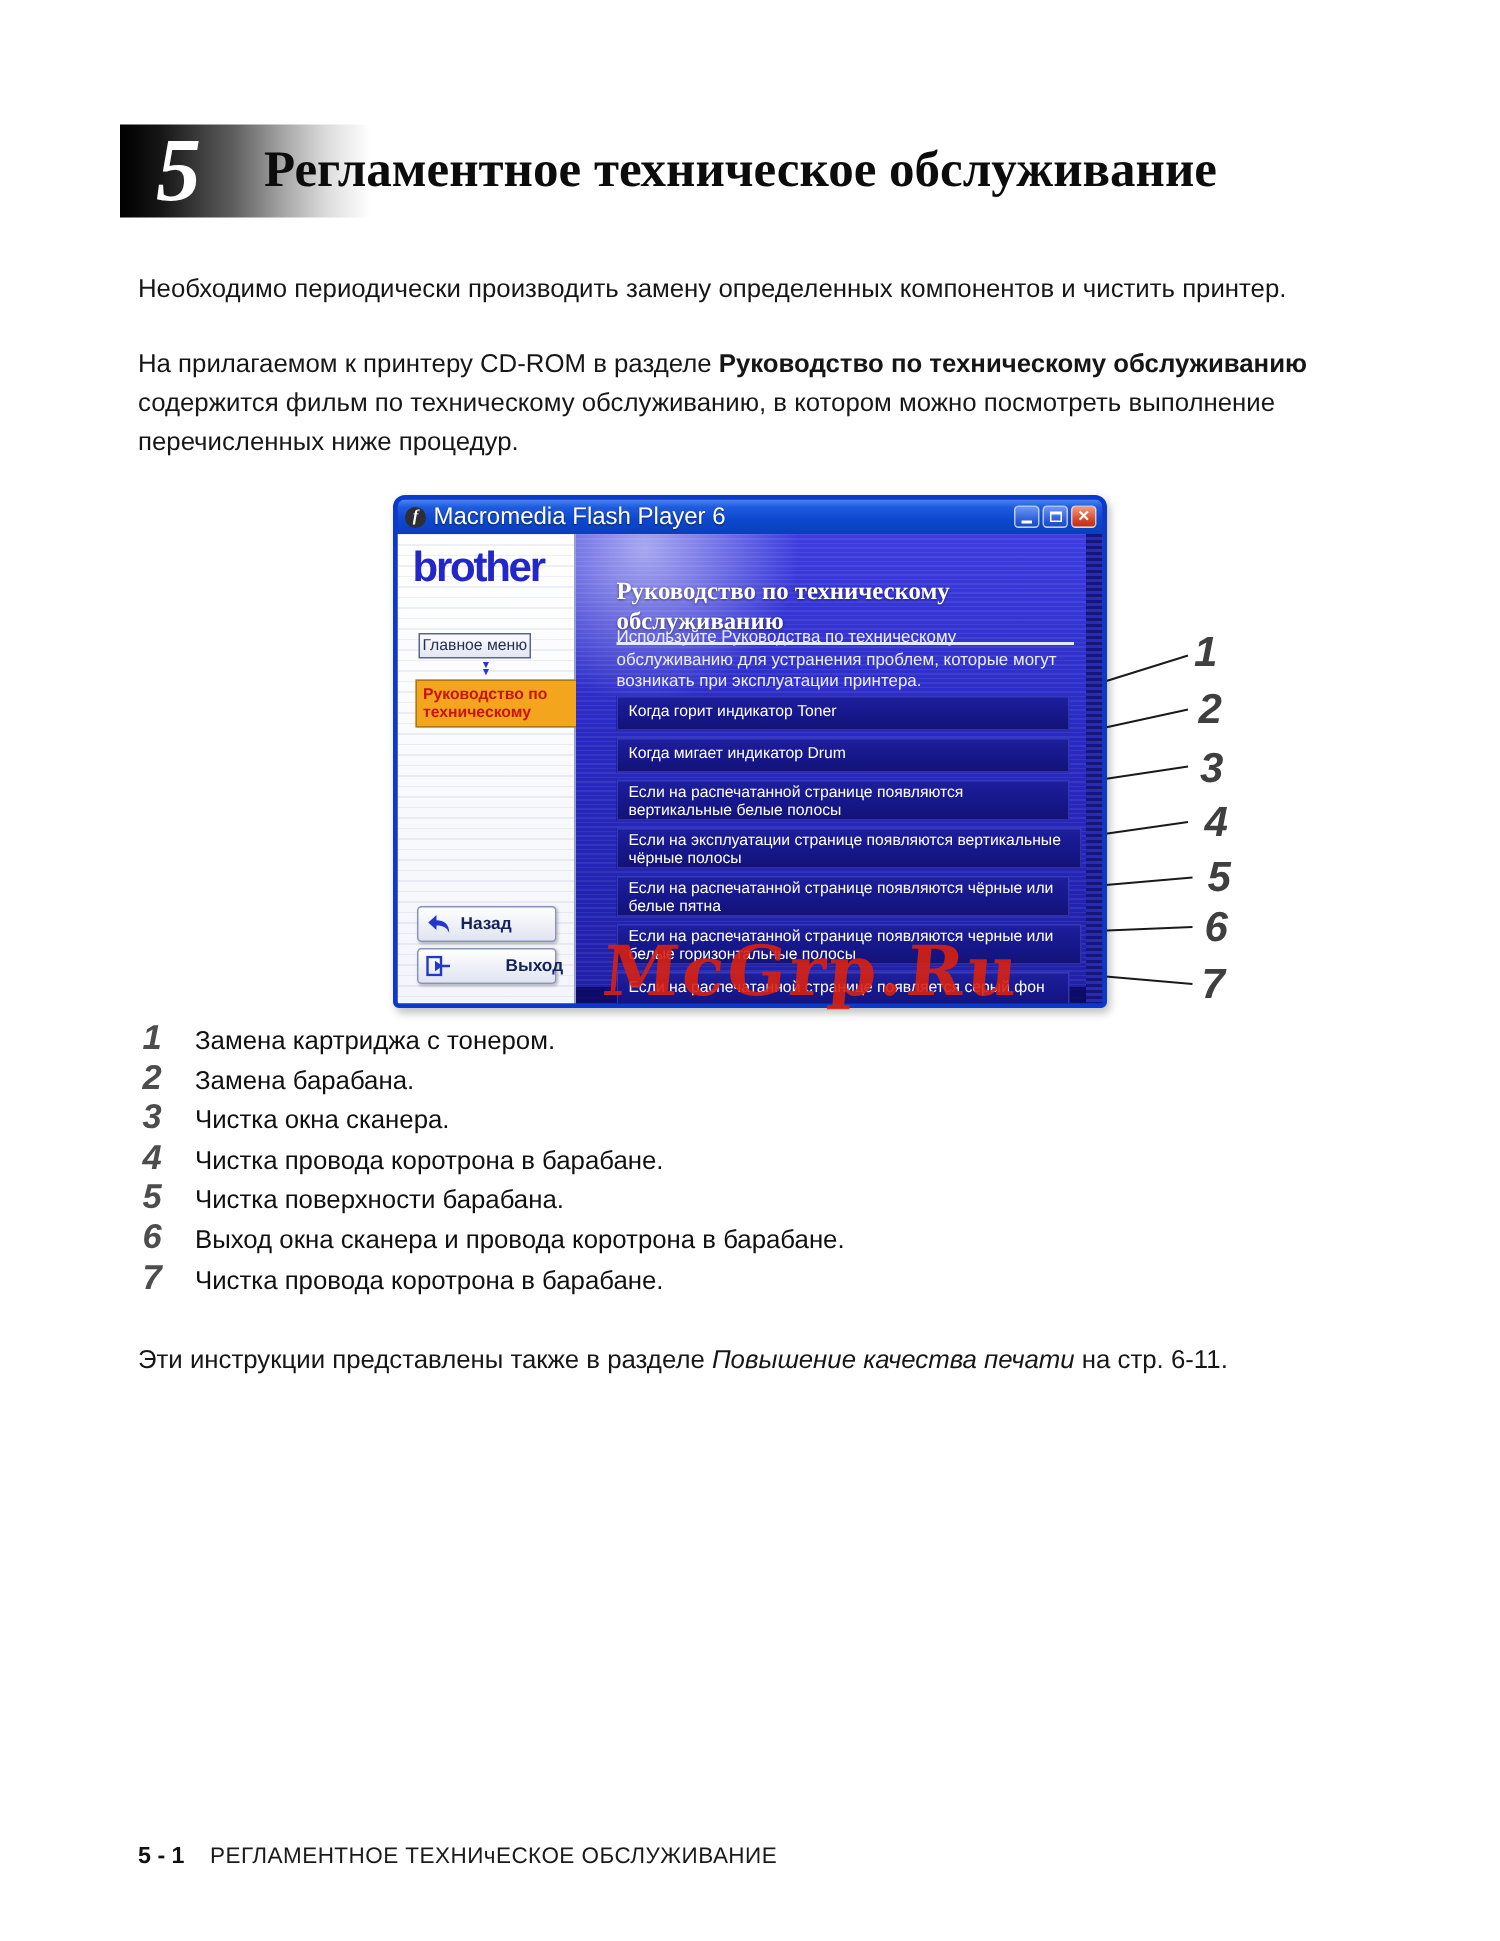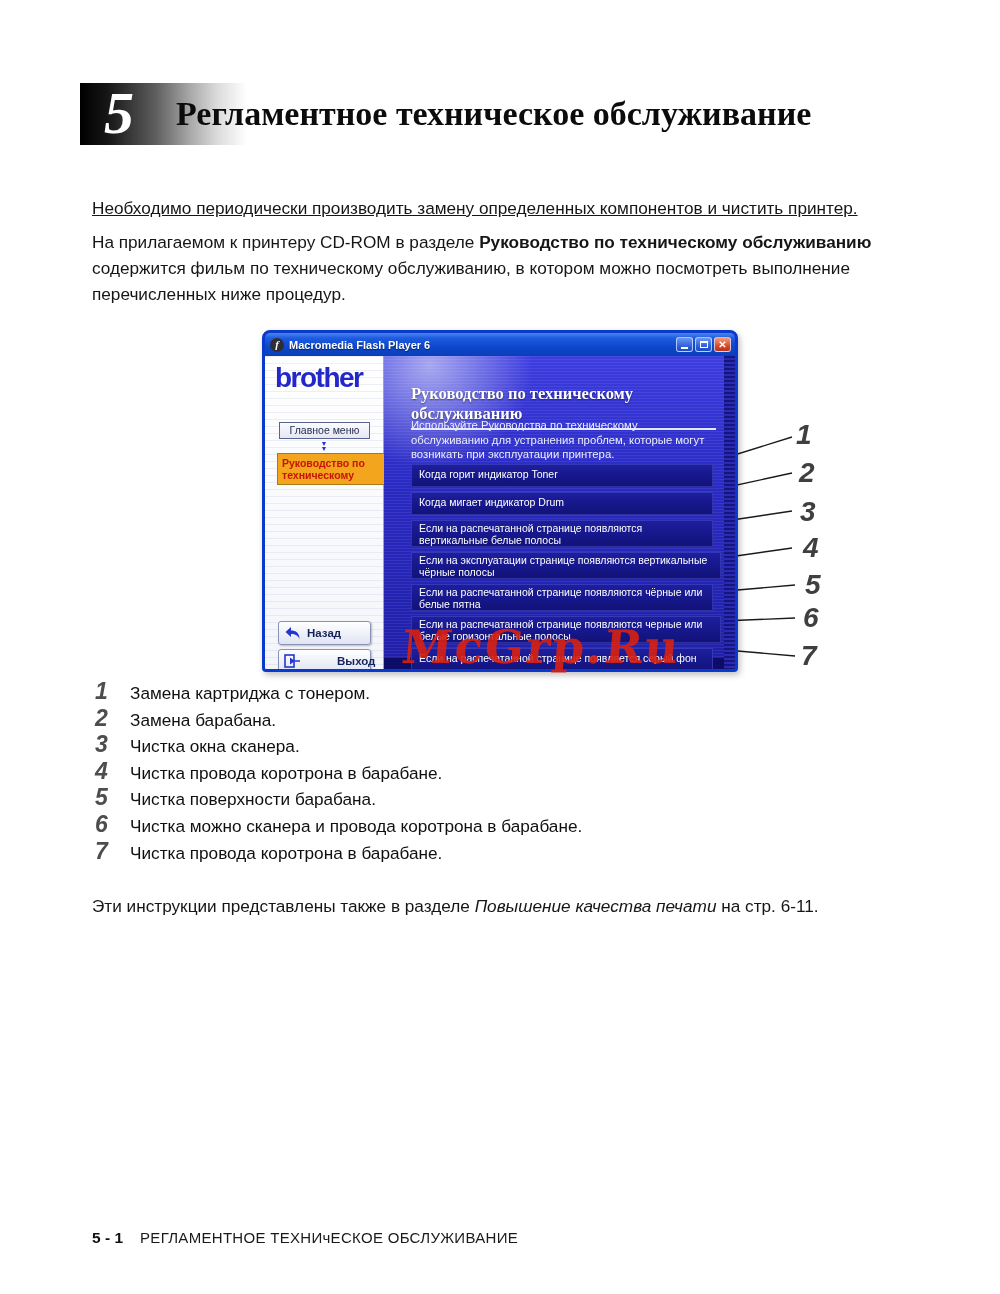--- a/index.html
+++ b/index.html
@@ -29,21 +29,21 @@
     font-family:"Liberation Serif",serif;font-style:italic;font-weight:700;
     font-size:60px;line-height:68px;color:#fff;
   }
   .chapter-title{
     position:absolute;left:176px;top:90px;width:700px;
     font-family:"Liberation Serif",serif;font-weight:700;font-size:34px;line-height:48px;color:#0c0c0c;
     white-space:nowrap;
   }
   
   .body-text{position:absolute;left:92px;font-size:17.2px;line-height:26px;color:#161616;}
-  .p1{top:195px;width:780px;text-decoration:underline;}
+  .p1{top:179px;width:780px;}
   .p2{top:229px;width:800px;}
   .closing{top:893px;width:820px;}
   
   .screenshot-figure{position:absolute;left:0;top:320px;width:1000px;height:372px;}
   .callout-lines{position:absolute;inset:0;width:100%;height:100%;pointer-events:none;}
   .callout-num{
     position:absolute;font-weight:700;font-style:italic;font-size:28px;color:#3f3f3f;
   }
   .c1{left:796px;top:99px;}  .c2{left:799px;top:137px;} .c3{left:800px;top:176px;}
   .c4{left:803px;top:212px;} .c5{left:805px;top:249px;} .c6{left:803px;top:282px;}
@@ -64,21 +64,21 @@
   }
   .titlebar{
     height:23px;display:flex;align-items:center;padding:0 4px 0 5px;
     background:linear-gradient(180deg,#4a86ef 0%,#1f5be0 22%,#0c47cc 60%,#0a3fba 100%);
   }
   .flash-icon{
     width:14px;height:14px;border-radius:50%;background:#2e2e34;
     color:#fff;font-family:"Liberation Serif",serif;font-style:italic;font-weight:700;
     font-size:11px;line-height:13px;text-align:center;margin-right:5px;flex:0 0 auto;
   }
-  .win-title{flex:1;font-size:11px;font-weight:700;color:#fff;text-shadow:0 1px 1px rgba(0,0,0,.55);}
+  .win-title{flex:1;font-size:16px;font-weight:400;color:#fff;text-shadow:0 1px 1px rgba(0,0,0,.55);}
   .win-btn{
     width:17px;height:15px;border-radius:3px;margin-left:2px;flex:0 0 auto;
     display:flex;align-items:center;justify-content:center;
     border:1px solid rgba(220,232,255,.75);
   }
   .btn-blue{background:linear-gradient(180deg,#6b97f4,#2a5ad8 70%,#1c49c2);}
   .btn-close{background:linear-gradient(180deg,#f29a78,var(--close-button-red,#d6462a) 65%,#b5331c);}
   .glyph-min{width:7px;height:2px;background:#fff;margin-top:7px;}
   .glyph-max{width:8px;height:7px;border:1px solid #fff;border-top-width:2px;}
   .glyph-close{font-size:10px;font-weight:700;color:#fff;line-height:13px;}
@@ -89,37 +89,37 @@
     background:
       repeating-linear-gradient(180deg,rgba(150,160,200,.16) 0 1px,rgba(255,255,255,0) 1px 7px),
       linear-gradient(180deg,#ffffff,#f4f5fb);
     border-right:1px solid #9aa2c8;
   }
   .brother-logo{
     position:absolute;left:10px;top:6px;
     font-size:28px;font-weight:700;letter-spacing:-1.5px;color:var(--brand-blue,#2326c8);
   }
   .main-menu-btn{
-    position:absolute;left:14px;top:66px;width:91px;height:17px;
+    position:absolute;left:14px;top:66px;width:75px;height:17px;
     background:linear-gradient(180deg,#fbfbff,#e4e6f2);border:1px solid #5a648e;
     font-size:10.5px;line-height:15px;text-align:center;color:#26304f;
   }
   .chevrons{position:absolute;left:0;top:85px;width:100%;text-align:center;color:#2834d8;}
   .chevrons span{display:block;font-size:7px;line-height:5px;}
   .current-section{
     position:absolute;left:12px;top:97px;width:113px;
     background:var(--highlight-orange,#f3a51d);border:1px solid #a87a18;
     padding:3px 4px;font-size:10.5px;line-height:12px;font-weight:600;
     color:var(--highlight-text-red,#c81408);
   }
   .side-btn{
     position:absolute;left:13px;width:93px;height:24px;
     display:flex;align-items:center;gap:6px;padding-left:5px;
     background:linear-gradient(180deg,#ffffff,#e0e4f0);
-    border:1px solid #8895b8;border-radius:3px;box-shadow:1px 1px 2px rgba(0,0,0,.25);margin-top:17px;
+    border:1px solid #8895b8;border-radius:3px;box-shadow:1px 1px 2px rgba(0,0,0,.25);
   }
   .btn-back{top:248px;} .btn-exit{top:276px;gap:36px;}
   .side-btn .lbl{font-size:11.5px;font-weight:700;color:#14235e;}
   .side-icon{width:17px;height:14px;flex:0 0 auto;}
   
   .main-area{
     position:relative;flex:1;overflow:hidden;
     background:
       radial-gradient(circle at 13% 3%,rgba(255,255,255,.55),rgba(255,255,255,0) 24%),
       repeating-linear-gradient(180deg,rgba(255,255,255,.07) 0 1px,rgba(0,0,0,0) 1px 3px),
@@ -272,21 +272,21 @@
     <li class="step-row">
       <span class="step-num">4</span>
       <span class="step-text">Чистка провода коротрона в барабане.</span>
     </li>
     <li class="step-row">
       <span class="step-num">5</span>
       <span class="step-text">Чистка поверхности барабана.</span>
     </li>
     <li class="step-row">
       <span class="step-num">6</span>
-      <span class="step-text">Чистка можно сканера и провода коротрона в барабане.</span>
+      <span class="step-text">Выход окна сканера и провода коротрона в барабане.</span>
     </li>
     <li class="step-row">
       <span class="step-num">7</span>
       <span class="step-text">Чистка провода коротрона в барабане.</span>
     </li>
   </ol>
 
   <p class="body-text closing"><span>Эти инструкции представлены также в разделе </span><span style="font-style: italic;">Повышение качества печати</span><span> на стр. 6-11.</span></p>
 
   <div class="page-footer">

